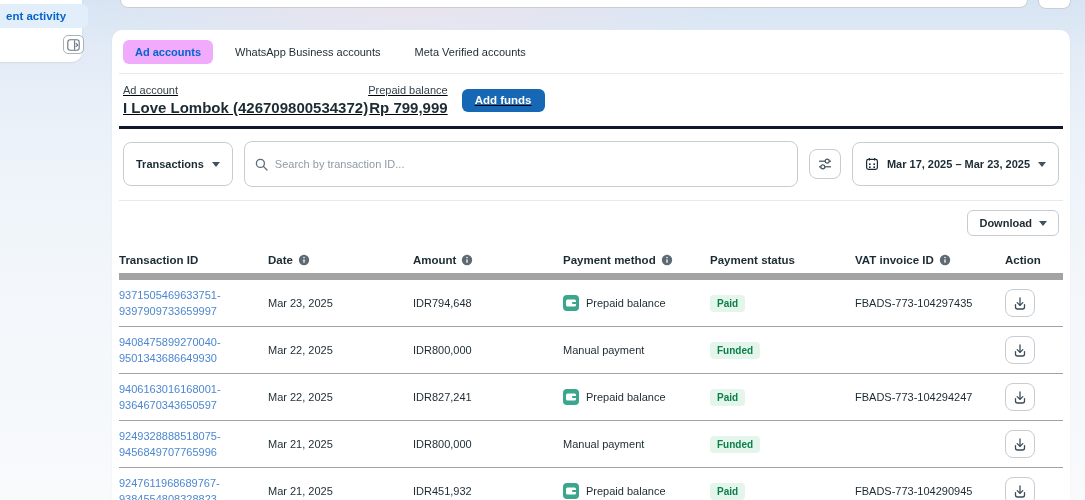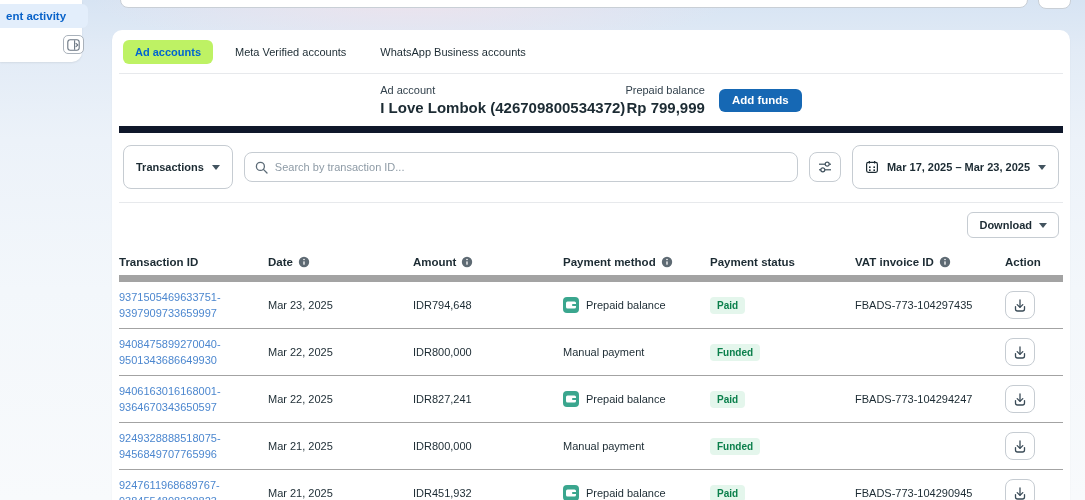--- a/index.html
+++ b/index.html
@@ -26,36 +26,36 @@
     color:#0862c9; font-weight:700; font-size:11.5px; cursor:pointer; white-space:nowrap; overflow:hidden; }
   .collapse-btn { position:absolute; top:35px; left:63px; width:21px; height:19px; background:#fff;
     border:1px solid #aab2bb; border-radius:5px; display:flex; align-items:center; justify-content:center; cursor:pointer; }
 
   
   .card { position:absolute; left:112px; top:30px; width:958px; height:470px; background:#fff;
     border-radius:10px 10px 0 0; padding:0 7px; box-shadow:0 1px 2px rgba(0,0,0,.05); }
 
   .tabs-row { display:flex; align-items:center; gap:10px; padding:10px 4px 9px; border-bottom:1px solid #e7e9ec; }
   .tab { font-size:11px; color:#1c2b33; padding:6px 12px; border-radius:6px; cursor:pointer; }
-  .tab.active { color:#0064d1; background:#bef264; font-weight:700; }
-
-  .account-row { display:flex; justify-content:center; align-items:center; padding:10px 4px; border-bottom:7px solid #0f172a; }
+  .tab.active { color:#0064d1; background:#f0abfc; font-weight:700; }
+
+  .account-row { display:flex; justify-content:flex-start; align-items:center; padding:10px 4px; border-bottom:3px solid #0f172a;text-decoration:underline; }
   .sec-label { font-size:11px; color:#33424d; margin-bottom:3px; }
   .acct-name { font-size:15px; font-weight:700; color:#1c2b33; }
   .account-right { display:flex; align-items:center; gap:14px; }
   .balance { text-align:right; }
   .balance-value { font-size:15px; font-weight:700; color:#1c2b33; }
   .btn-primary { background:#1668b4; color:#fff; font-weight:700; font-size:11.5px; border:none;
     border-radius:6px; height:23px; padding:4px 13px; cursor:pointer; font-family:inherit; }
 
   .filter-row { display:flex; align-items:center; gap:11px; padding:12px 4px 13px; border-bottom:1px solid #e7e9ec; }
   .btn-outline { display:inline-flex; align-items:center; gap:8px; height:44px; padding:0 12px;
     border:1px solid #c6ccd2; border-radius:8px; background:#fff; font-size:11px; font-weight:600;
     color:#1c2b33; cursor:pointer; font-family:inherit; white-space:nowrap; }
-  .search-box { flex:1; display:flex; align-items:center; gap:7px; height:30px;
+  .search-box { flex:1; display:flex; align-items:center; gap:7px; height:46px;
     border:1px solid #c6ccd2; border-radius:8px; padding:0 10px; background:#fff; }
   .search-box input { border:none; outline:none; flex:1; font-size:11px; color:#1c2b33; font-family:inherit; }
   .search-box input::placeholder { color:#8e9ba6; }
   .sq-btn { width:32px; height:30px; border:1px solid #c6ccd2; border-radius:8px; background:#fff;
     display:inline-flex; align-items:center; justify-content:center; cursor:pointer; flex:0 0 auto; }
 
   .download-row { display:flex; justify-content:flex-end; padding:9px 4px 4px; }
   .btn-outline.small { height:26px; border-radius:6px; padding:0 11px; gap:7px; }
 
   .grid { display:grid; grid-template-columns:149px 145px 150px 147px 145px 150px 1fr; align-items:center; }
@@ -93,24 +93,24 @@
     </div>
   </div>
 
   <div class="card">
 
     <div class="tabs-row">
       <div class="tab active">
         <span>Ad accounts</span>
       </div>
       <div class="tab">
+        <span>WhatsApp Business accounts</span>
+      </div>
+      <div class="tab">
         <span>Meta Verified accounts</span>
-      </div>
-      <div class="tab">
-        <span>WhatsApp Business accounts</span>
       </div>
     </div>
 
     <div class="account-row">
       <div class="account-left">
         <div class="sec-label">Ad account</div>
         <div class="acct-name">I Love Lombok (426709800534372)</div>
       </div>
       <div class="account-right">
         <div class="balance">

